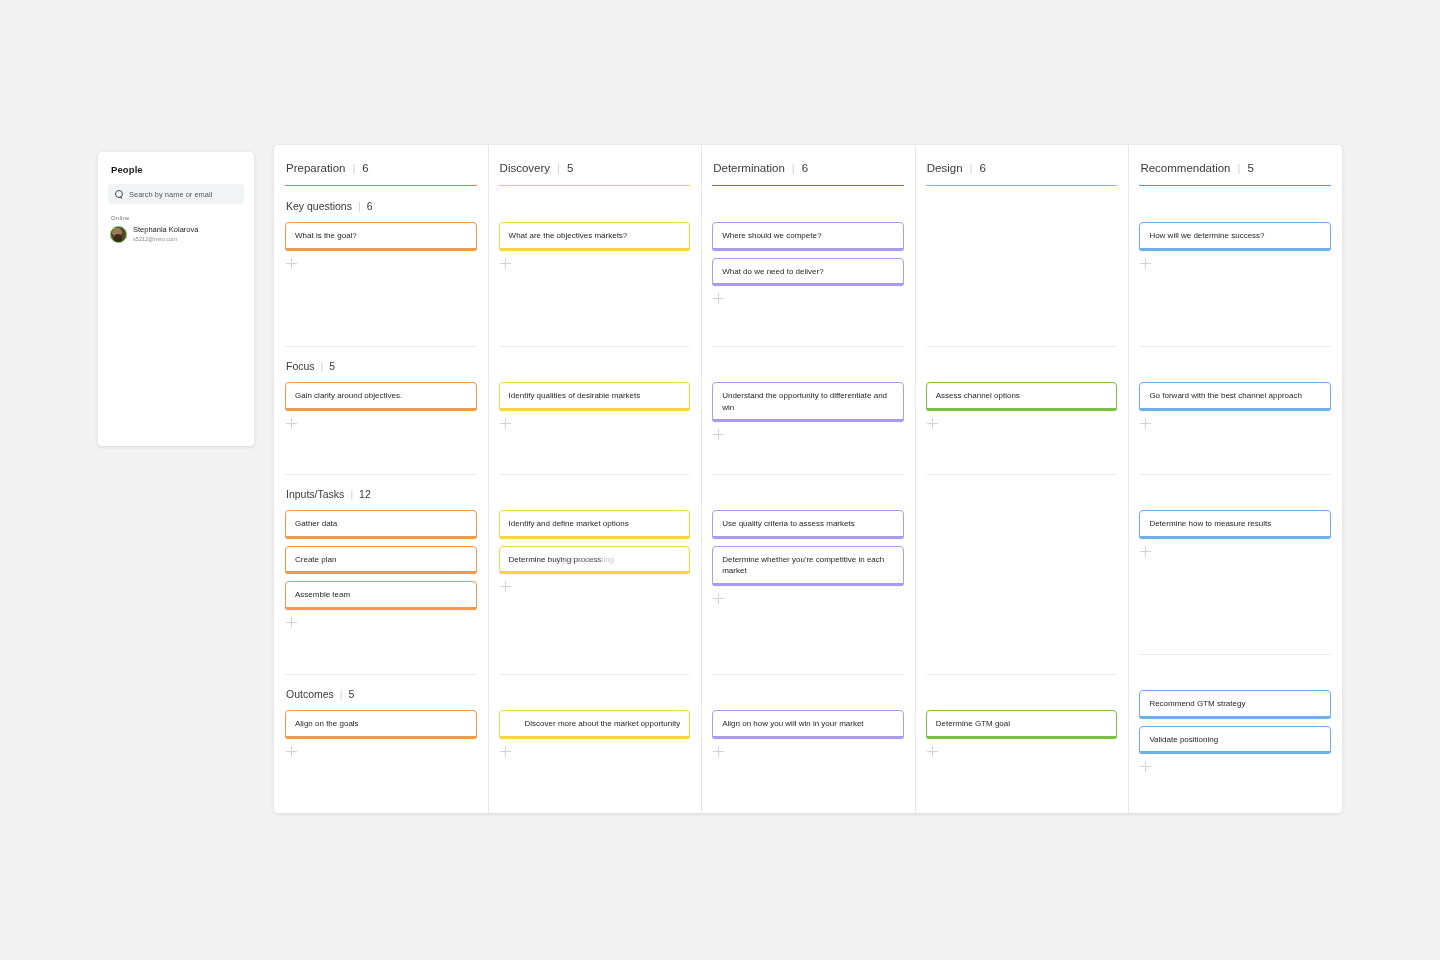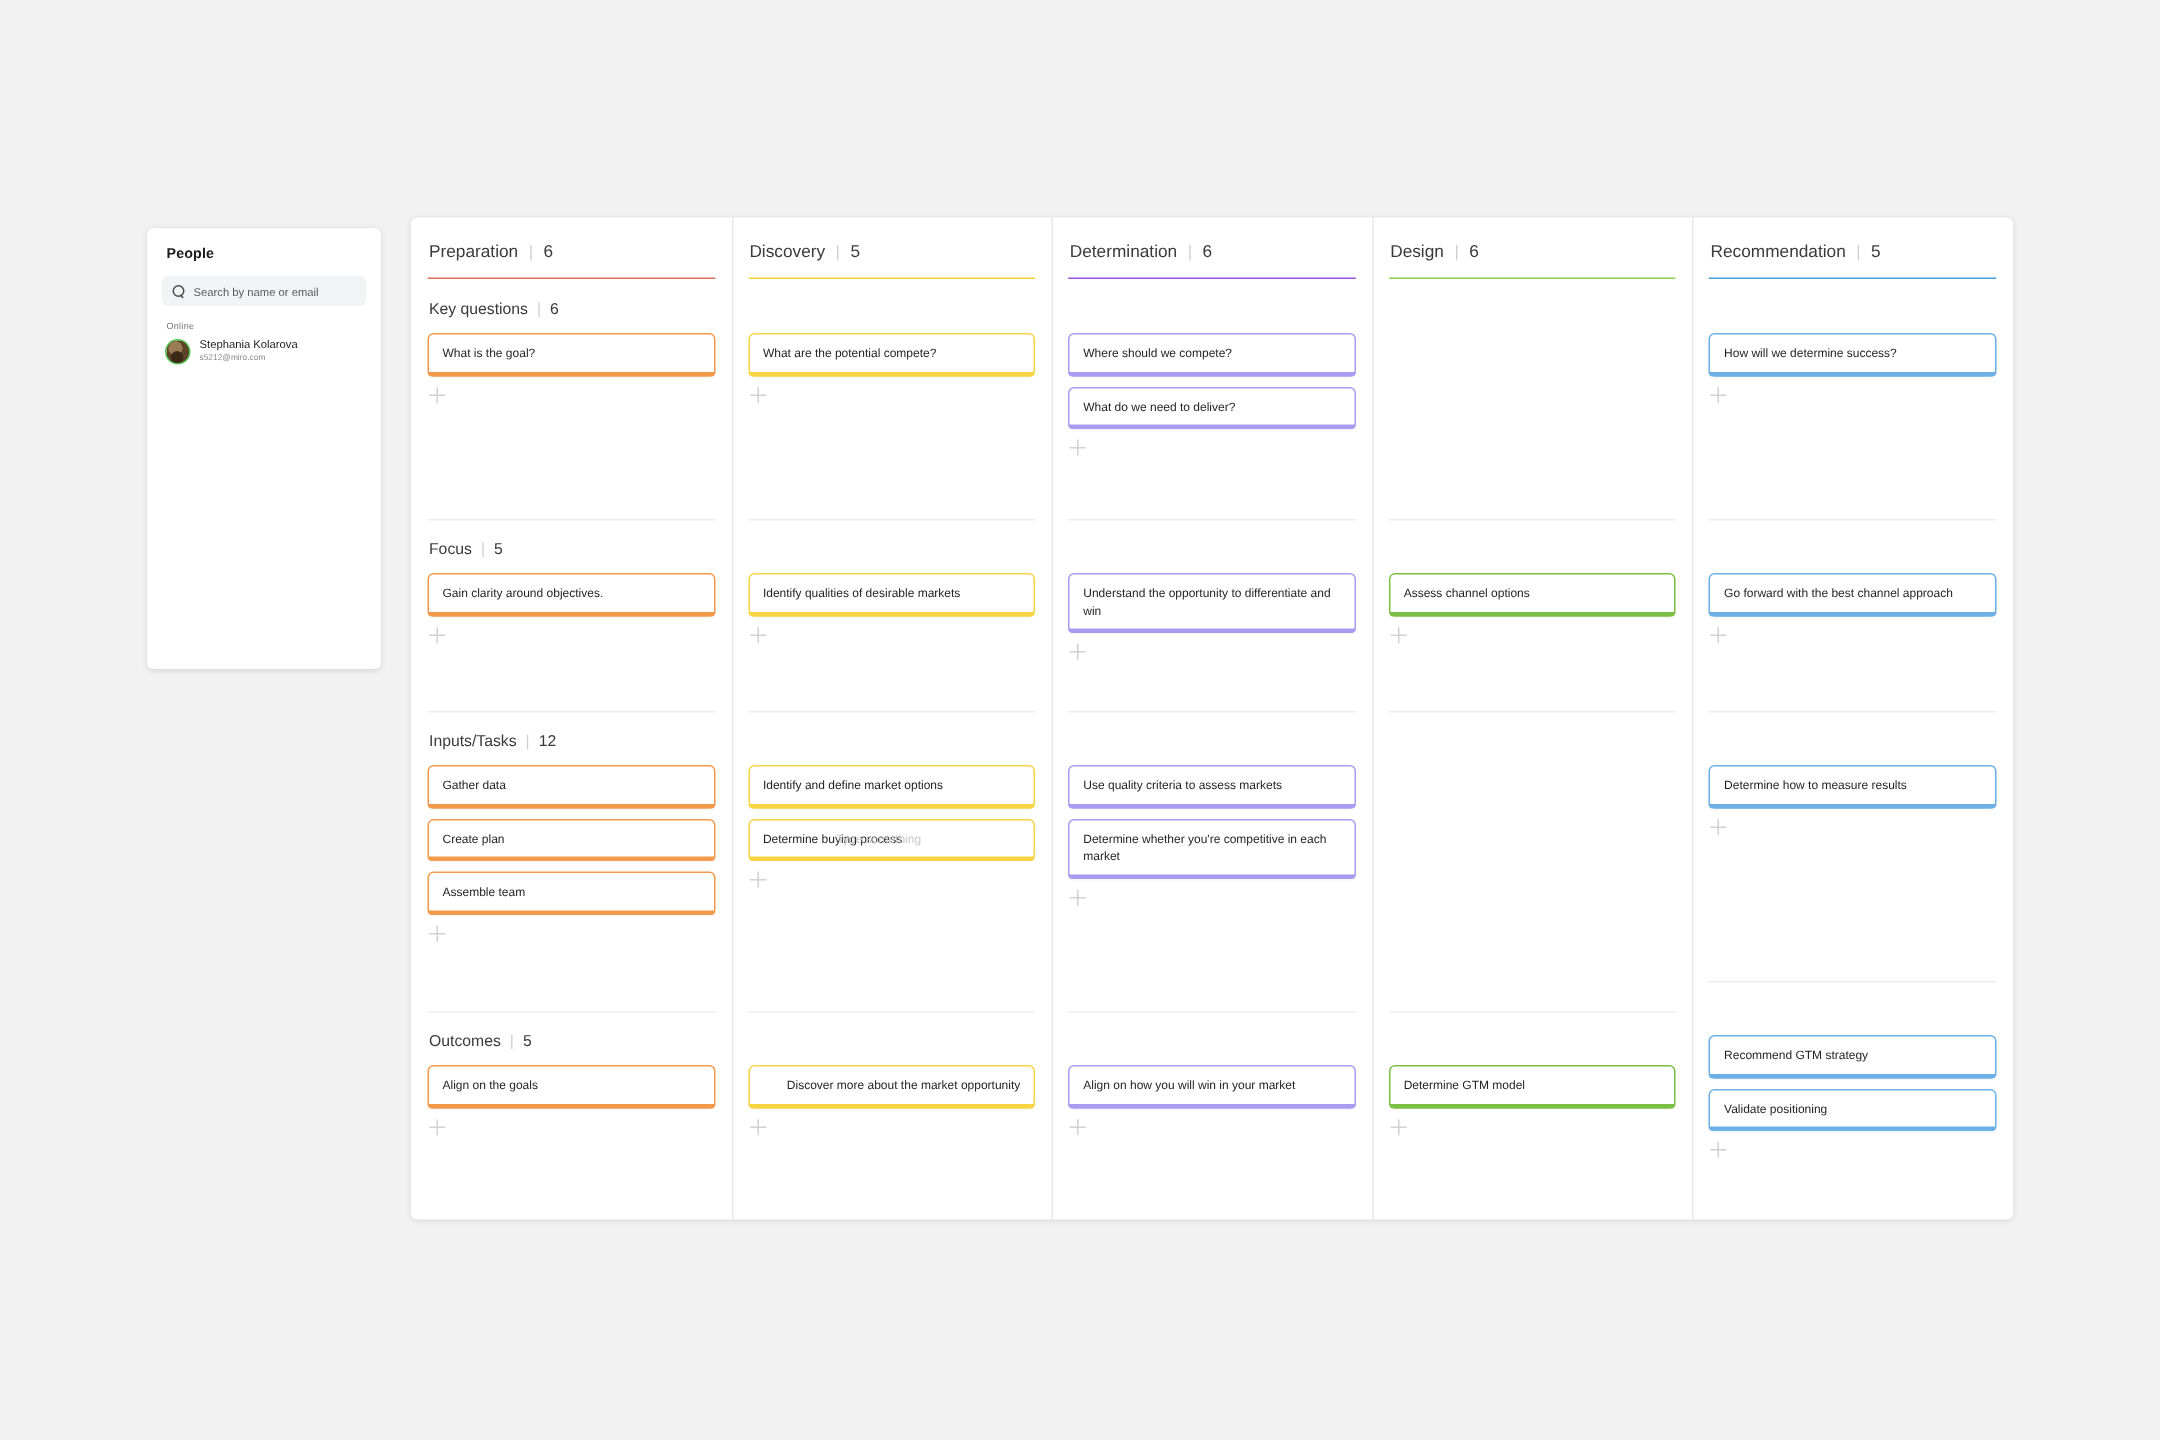--- a/index.html
+++ b/index.html
@@ -269,21 +269,21 @@
             <span class="col-count-sep">|</span>
             <span class="col-count">5</span>
           </div>
           <div class="col-rule" style="background: rgb(245, 210, 48);"></div>
         </div>
         <div class="rows">
           <div class="band" style="height: 160px;">
             <div class="band-spacer"></div>
             <div class="band-body">
               <div class="card" style="border-color: rgb(247, 212, 66); --acc: #f7d442; box-shadow: rgba(0, 0, 0, 0.035) 0px 1px 1px;;">
-                <span>What are the potential compete?</span>
+                <span>What are the objectives markets?</span>
                 <span style="position:absolute;left:-1px;right:-1px;bottom:-1px;height:3px;border-radius:0 0 4px 4px;background:#f7d442;"></span>
               </div>
               <div class="add-btn"></div>
             </div>
           </div>
           <div class="band" style="height: 128px;">
             <div class="band-spacer"></div>
             <div class="band-body">
               <div class="card two-line" style="border-color: rgb(247, 212, 66); --acc: #f7d442; box-shadow: rgba(0, 0, 0, 0.035) 0px 1px 1px;;">
                 <span>Identify qualities of desirable markets</span>
@@ -402,21 +402,21 @@
               <div class="add-btn"></div>
             </div>
           </div>
           <div class="band" style="height: 200px;">
             <div class="band-spacer"></div>
           </div>
           <div class="band" style="height: 180px;">
             <div class="band-spacer"></div>
             <div class="band-body">
               <div class="card" style="border-color: rgb(123, 192, 67); --acc: #7bc043; box-shadow: rgba(0, 0, 0, 0.035) 0px 1px 1px;;">
-                <span>Determine GTM model</span>
+                <span>Determine GTM goal</span>
                 <span style="position:absolute;left:-1px;right:-1px;bottom:-1px;height:3px;border-radius:0 0 4px 4px;background:#7bc043;"></span>
               </div>
               <div class="add-btn"></div>
             </div>
           </div>
         </div>
       </div>
       <div class="column">
         <div class="col-head">
           <div class="col-title-row">

